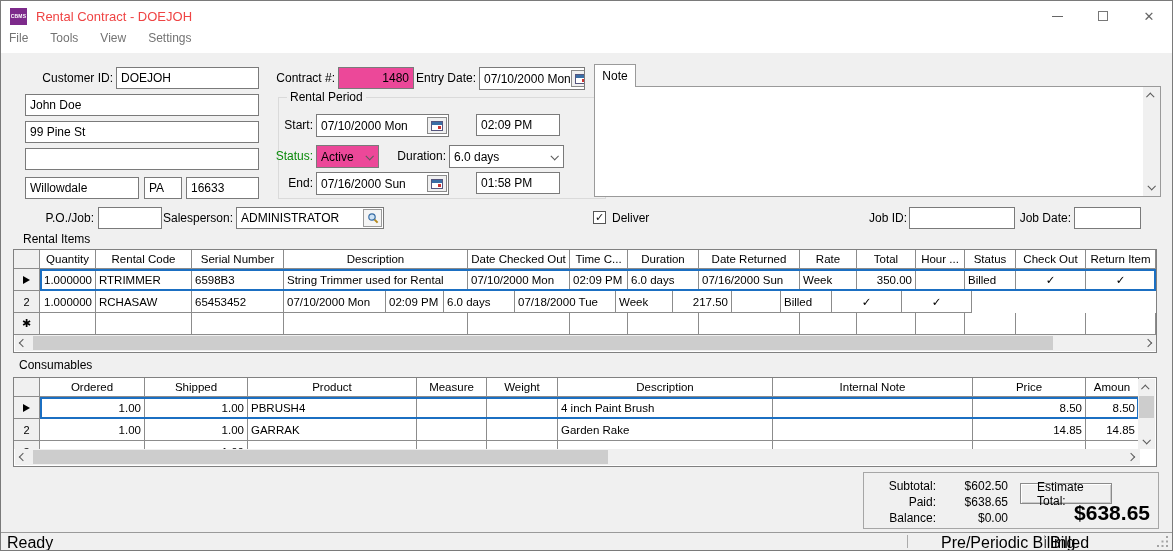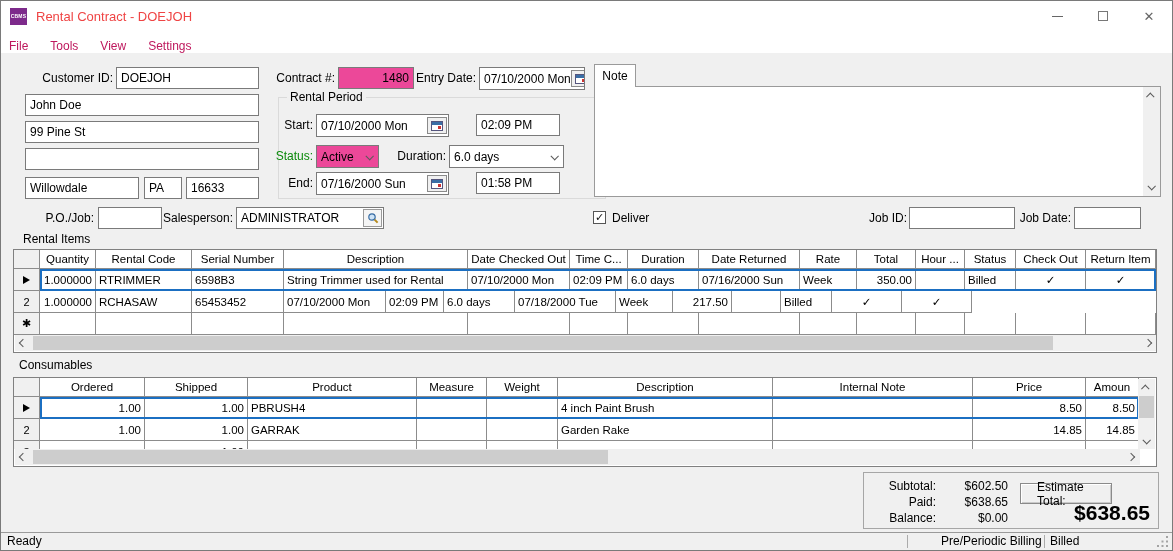--- a/index.html
+++ b/index.html
@@ -10,22 +10,22 @@
   .titlebar{position:absolute;left:0;top:0;right:0;height:30px;background:#fff;display:flex;align-items:center;}
   .app-icon{width:17px;height:17px;background:#7d2a8b;color:#fff;font-size:5px;font-weight:bold;
             display:flex;align-items:center;justify-content:center;margin-left:9px;letter-spacing:.2px;}
   .title{margin-left:9px;font-size:13px;color:#ef4444;}
   .win-controls{margin-left:auto;display:flex;height:100%;}
   .win-btn{width:46px;display:flex;align-items:center;justify-content:center;color:#666;}
   .glyph-min{width:11px;height:1px;background:#666;display:block;}
   .glyph-max{width:10px;height:10px;border:1px solid #777;display:block;}
   .glyph-close{font-size:13px;color:#666;line-height:1;}
   
-  .menubar{position:absolute;left:0;top:30px;right:0;height:22px;background:#fff;display:flex;align-items:flex-end;
-           font-size:12px;color:#be185d;}
+  .menubar{position:absolute;left:0;top:30px;right:0;height:22px;background:#fff;display:flex;align-items:flex-start;
+           font-size:12px;color:#737373;}
   .menu-item{padding:0 11px;}
   .menu-item:first-child{padding-left:8px;}
   .client{position:absolute;left:0;top:52px;right:0;bottom:18px;background:#f0f0f0;}
   
   .lbl{position:absolute;font-size:12px;color:#000;height:22px;display:flex;align-items:center;white-space:nowrap;}
   .lbl.r{justify-content:flex-end;}
   .lbl.green{color:#0a8a0a;}
   .tb{position:absolute;background:#fff;border:1px solid #7a7a7a;font-size:12px;color:#000;
       display:flex;align-items:center;padding:0 4px;white-space:nowrap;overflow:hidden;}
   .tb.gray{background:#ec4899;}
@@ -76,21 +76,21 @@
   
   .sumbox{position:absolute;border:1px solid #a6a6a6;background:#f0f0f0;}
   .sumlbl{position:absolute;font-size:12px;text-align:right;}
   .sumval{position:absolute;font-size:12px;text-align:right;}
   .estbtn{position:absolute;background:#f0f0f0;border:1px solid #8a8a8a;
           box-shadow:inset 1px 1px 0 #fff, inset -1px -1px 0 #c9c9c9;
           font-size:12px;display:flex;align-items:center;justify-content:center;}
   .bigtotal{position:absolute;font-size:21px;font-weight:bold;color:#000;}
   
   .statusbar{position:absolute;left:0;right:0;bottom:0;height:18px;background:#f0f0f0;
-             border-top:1px solid #9a9a9a;font-size:12px;color:#000;}
+             border-top:1px solid #9a9a9a;font-size:16px;color:#000;}
   .sb-sep{position:absolute;top:2px;bottom:2px;width:1px;background:#ababab;}
   .grip{position:absolute;right:3px;bottom:3px;width:12px;height:12px;}
   .grip span{position:absolute;left:0;top:0;width:2px;height:2px;background:#a3a3a3;
              box-shadow:9px 0 #a3a3a3, 9px -4.5px #a3a3a3, 9px -9px #a3a3a3, 4.5px 0 #a3a3a3, 4.5px -4.5px #a3a3a3, 0 0 #a3a3a3;}
   .grip span{top:10px;}
 </style>
 </head>
 <body>
 
 <div class="window">

